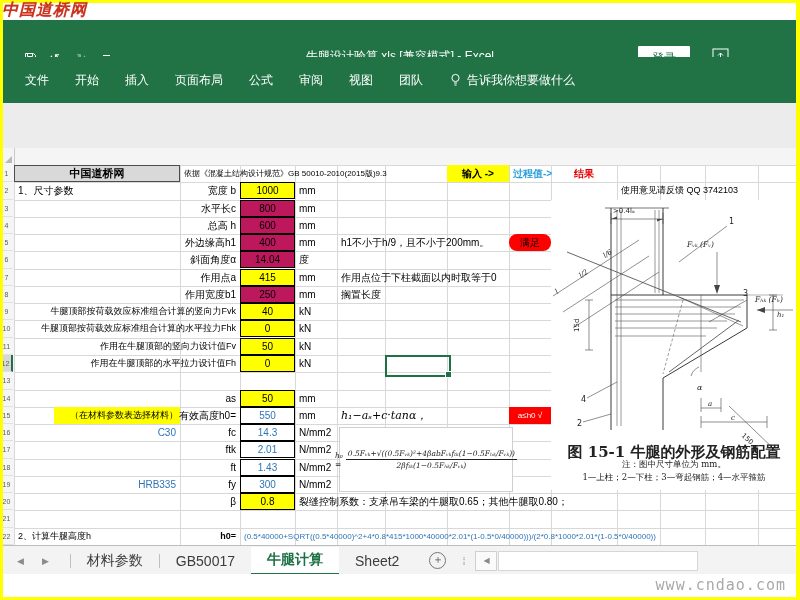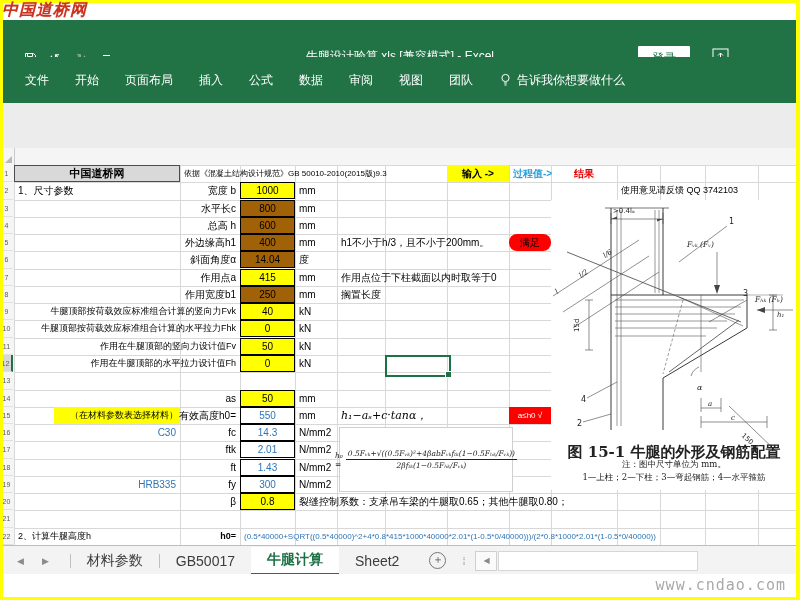--- a/index.html
+++ b/index.html
@@ -57,21 +57,21 @@
   .gv,.gh{position:absolute;background:#d8d8d8}
   .gv{width:1px;top:165px;height:380px}
   .gh{height:1px;left:14px;width:783px}
   .cell{position:absolute;height:17px;font-size:10px;color:#000;line-height:17px;white-space:nowrap;
         display:flex;align-items:center;box-sizing:border-box;padding:0 2px;z-index:3}
   .ar{justify-content:flex-end;}
   .arx{justify-content:flex-end;text-align:right}
   .ac{justify-content:center;text-align:center}
   .box{border:1px solid #000;background:#fff;justify-content:center;z-index:4}
   .yel{background:#FFFF00}
-  .crm{background:#a16207}
+  .crm{background:#be185d}
   .rbg{background:#FF0000;z-index:4}
   .wt{color:#fff}
   .blut{color:#2E75B6}
   .redt{color:#E50000}
   .proc{color:#2B9FD9}
   .b{font-weight:bold}
   .sm{font-size:9px}
   .xs{font-size:8px}
   .it{font-family:"DejaVu Serif",serif;font-style:italic;font-size:11px}
   .gry{background:#D9D9D9;border:1px solid #4d4d4d;justify-content:center;font-weight:bold;font-size:11px;z-index:4}
@@ -129,24 +129,23 @@
         <path d="M8.5 11 V5 M6 7.5 L8.5 5 L11 7.5" fill="none" stroke="#fff" stroke-width="1"></path>
       </svg>
   </div>
   <div class="abs" id="min-btn">─</div>
 </div>
 
 <div class="abs" id="menubar">
 
   <div class="menu-item first">文件</div>
     <div class="menu-item">开始</div>
+    <div class="menu-item">插入</div>
     <div class="menu-item">页面布局</div>
-    <div class="menu-item">插入</div>
     <div class="menu-item">公式</div>
-    <div class="menu-item">数据</div>
     <div class="menu-item">审阅</div>
     <div class="menu-item">视图</div>
     <div class="menu-item">团队</div>
     <div id="tellme">
     <svg width="11" height="14" viewBox="0 0 11 14">
         <circle cx="5.5" cy="5" r="3.6" fill="none" stroke="#fff" stroke-width="1"></circle>
         <path d="M4 10 h3 M4.4 12 h2.2" stroke="#fff" stroke-width="1"></path>
       </svg>
     <span>告诉我你想要做什么</span>
   </div>
@@ -236,21 +235,21 @@
     <div class="cell sm" style="top: 182px; left: 619px;">使用意见请反馈 QQ 3742103</div>
     <div class="cell ar" style="top: 200px; right: 562px;">水平长c</div>
     <div class="cell box crm" style="top: 200px; left: 240px; width: 55px;">800</div>
     <div class="cell " style="top: 200px; left: 297px;">mm</div>
     <div class="cell ar" style="top: 217px; right: 562px;">总高 h</div>
     <div class="cell box crm" style="top: 217px; left: 240px; width: 55px;">600</div>
     <div class="cell " style="top: 217px; left: 297px;">mm</div>
     <div class="cell ar" style="top: 234px; right: 562px;">外边缘高h1</div>
     <div class="cell box crm" style="top: 234px; left: 240px; width: 55px;">400</div>
     <div class="cell " style="top: 234px; left: 297px;">mm</div>
-    <div class="cell " style="top: 234px; left: 339px;">h1不小于h/3，且不小于200mm。</div>
+    <div class="cell " style="top: 234px; left: 339px;">h1不小于h/9，且不小于200mm。</div>
     <div class="cell rbg ac" style="top: 234px; left: 509px; width: 42px; border-radius: 8px;">满足</div>
     <div class="cell ar" style="top: 251px; right: 562px;">斜面角度α</div>
     <div class="cell box crm" style="top: 251px; left: 240px; width: 55px;">14.04</div>
     <div class="cell " style="top: 251px; left: 297px;">度</div>
     <div class="cell ar" style="top: 269px; right: 562px;">作用点a</div>
     <div class="cell box yel" style="top: 269px; left: 240px; width: 55px;">415</div>
     <div class="cell " style="top: 269px; left: 297px;">mm</div>
     <div class="cell " style="top: 269px; left: 339px;">作用点位于下柱截面以内时取等于0</div>
     <div class="cell ar" style="top: 286px; right: 562px;">作用宽度b1</div>
     <div class="cell box crm" style="top: 286px; left: 240px; width: 55px;">250</div>

